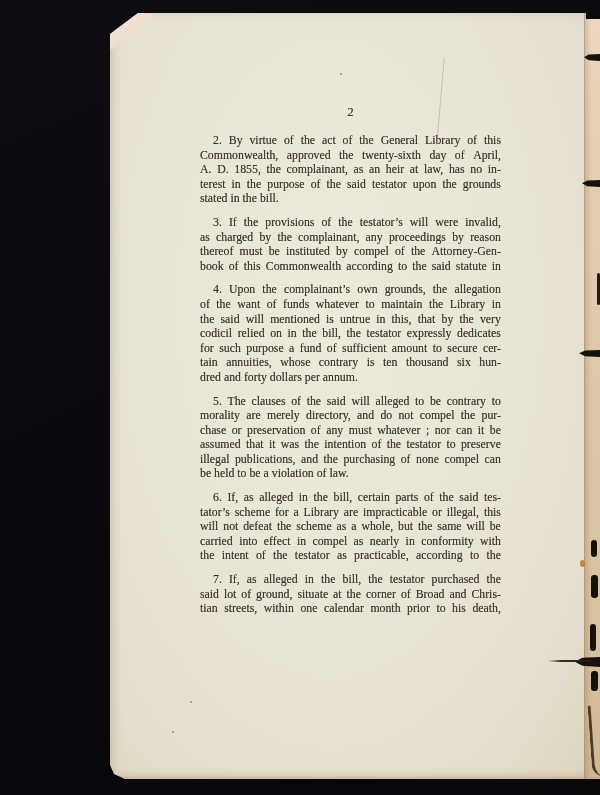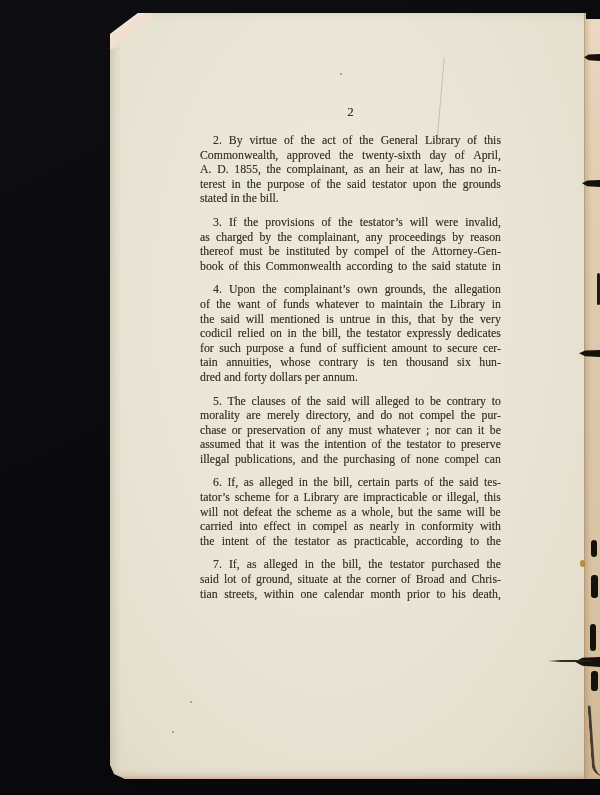--- a/index.html
+++ b/index.html
@@ -312,20 +312,21 @@
             <span>illegal</span>
             <span>publications,</span>
             <span>and</span>
             <span>the</span>
             <span>purchasing</span>
             <span>of</span>
             <span>none</span>
             <span>compel</span>
             <span>can</span>
           </div>
+          <div class="line">be held to be a violation of law.</div>
         </div>
         <div class="para">
           <div class="line first j">
             <span>6.</span>
             <span>If,</span>
             <span>as</span>
             <span>alleged</span>
             <span>in</span>
             <span>the</span>
             <span>bill,</span>

